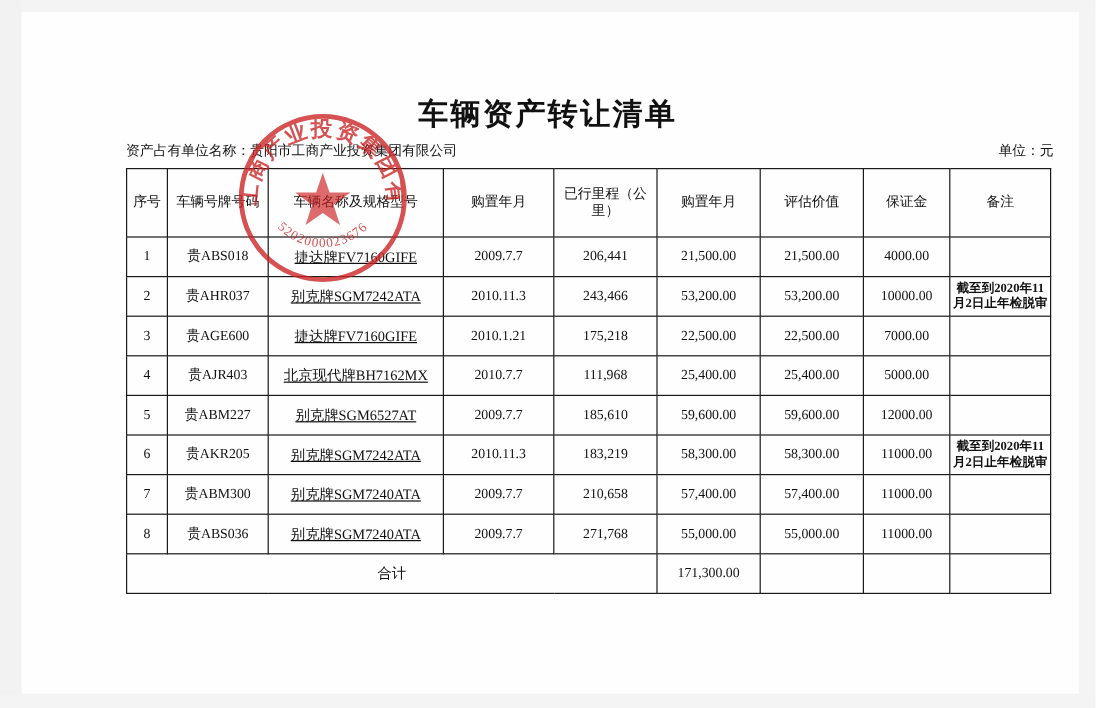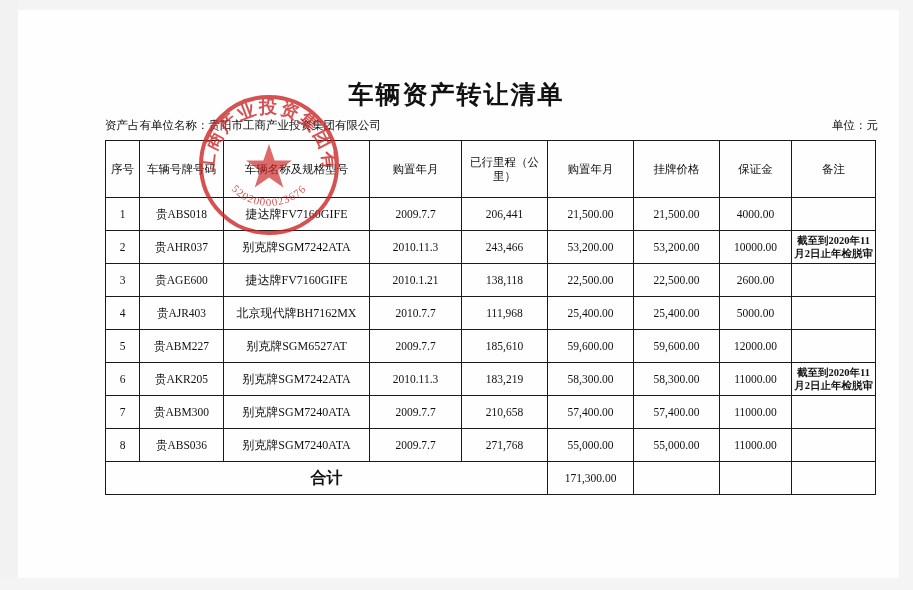--- a/index.html
+++ b/index.html
@@ -102,29 +102,29 @@
   .col-name { width: 146px; }
   .col-date { width: 92px; }
   .col-mileage { width: 86px; }
   .col-eval { width: 86px; }
   .col-listing { width: 86px; }
   .col-deposit { width: 72px; }
   .col-remark { width: 84px; }
 
   .cell-name {
     font-size: 12px;
+    text-decoration: underline;
   }
   .cell-remark {
     font-size: 10.5px;
     line-height: 1.2;
     font-weight: bold;
   }
   .total-label {
-    font-size: 16px;
-    font-weight: bold;
+    font-size: 12px;
   }
 
   
   .seal {
     position: absolute;
     left: 196px;
     top: 92px;
     width: 146px;
     height: 146px;
     pointer-events: none;
@@ -163,21 +163,21 @@
       <col class="col-remark">
     </colgroup>
     <thead>
       <tr>
         <th>序号</th>
         <th>车辆号牌号码</th>
         <th>车辆名称及规格型号</th>
         <th>购置年月</th>
         <th>已行里程（公里）</th>
         <th>购置年月</th>
-        <th>挂牌价格</th>
+        <th>评估价值</th>
         <th>保证金</th>
         <th>备注</th>
       </tr>
     </thead>
     <tbody>
       <tr>
         <td>1</td>
         <td>贵ABS018</td>
         <td class="cell-name">捷达牌FV7160GIFE</td>
         <td>2009.7.7</td>
@@ -196,24 +196,24 @@
         <td>53,200.00</td>
         <td>53,200.00</td>
         <td>10000.00</td>
         <td class="cell-remark">截至到2020年11月2日止年检脱审</td>
       </tr>
       <tr>
         <td>3</td>
         <td>贵AGE600</td>
         <td class="cell-name">捷达牌FV7160GIFE</td>
         <td>2010.1.21</td>
-        <td>138,118</td>
+        <td>175,218</td>
         <td>22,500.00</td>
         <td>22,500.00</td>
-        <td>2600.00</td>
+        <td>7000.00</td>
         <td class="cell-remark"></td>
       </tr>
       <tr>
         <td>4</td>
         <td>贵AJR403</td>
         <td class="cell-name">北京现代牌BH7162MX</td>
         <td>2010.7.7</td>
         <td>111,968</td>
         <td>25,400.00</td>
         <td>25,400.00</td>

